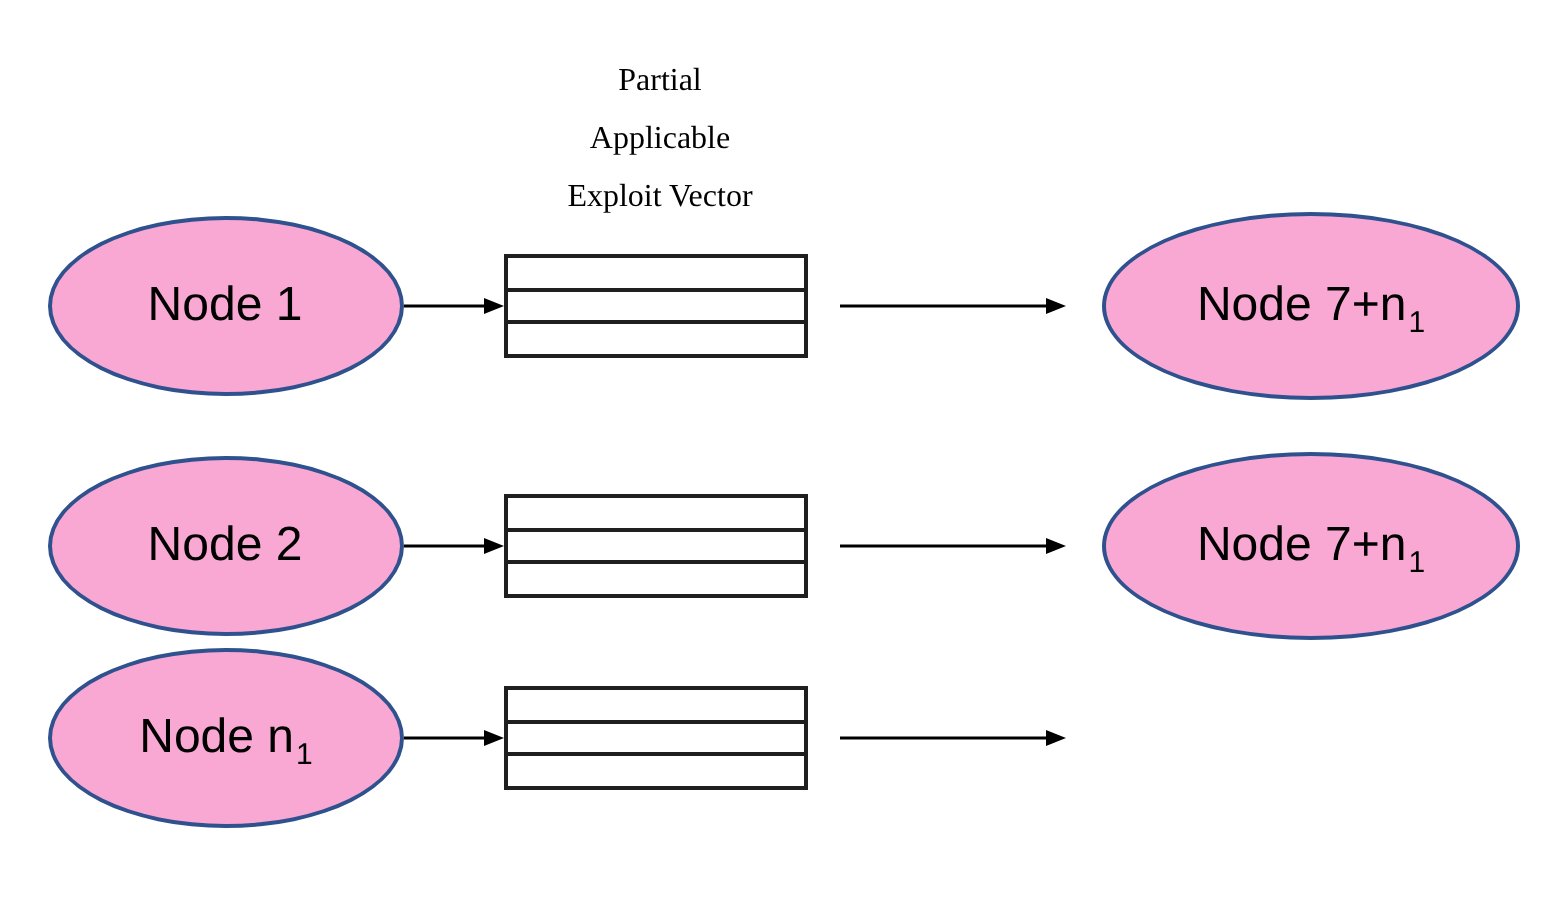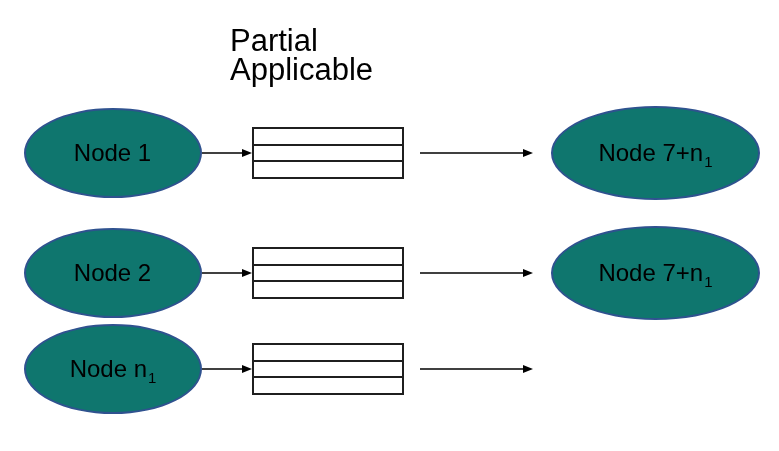--- a/index.html
+++ b/index.html
@@ -10,36 +10,37 @@
     background: #ffffff;
     font-family: "Liberation Sans", sans-serif;
     color: #000000;
     overflow: hidden;
   }
   .title {
     position: absolute;
     left: 230px;
     top: 26px;
     width: 200px;
-    text-align: left;
-    font-size: 31px;
+    text-align: center;
+    font-size: 16px;
     line-height: 29px;
+    font-family: Liberation Serif, serif;
   }
   .row {
     position: absolute;
     left: 0;
     width: 779px;
     height: 94px;
   }
   .ellipse {
     position: absolute;
     box-sizing: border-box;
     border: 2px solid #2F528F;
     border-radius: 50%;
-    background: #0f766e;
+    background: #f9a8d4;
     display: flex;
     align-items: center;
     justify-content: center;
     font-size: 24px;
     white-space: nowrap;
   }
   .ellipse.src { left: 24px;  top: 2px; width: 178px; height: 90px; }
   .ellipse.tgt { left: 551px; top: 0;   width: 209px; height: 94px; }
   .sub {
     font-size: 15px;
@@ -66,20 +67,21 @@
   .arrow.long  { left: 420px; width: 113px; }
 </style>
 </head>
 <body>
 
 <div class="canvas">
 
   <div class="title">
     <div>Partial</div>
     <div>Applicable</div>
+    <div>Exploit Vector</div>
   </div>
 
   <div class="row" style="top:106px">
     <div class="ellipse src">
       <span><span>Node 1</span><span class="sub"></span></span>
     </div>
     <svg class="arrow short" viewBox="0 0 50 12">
       <line x1="0" y1="6" x2="41" y2="6" stroke="#000000" stroke-width="1.5"></line>
       <polygon points="50,6 40,2 40,10" fill="#000000"></polygon>
     </svg>

